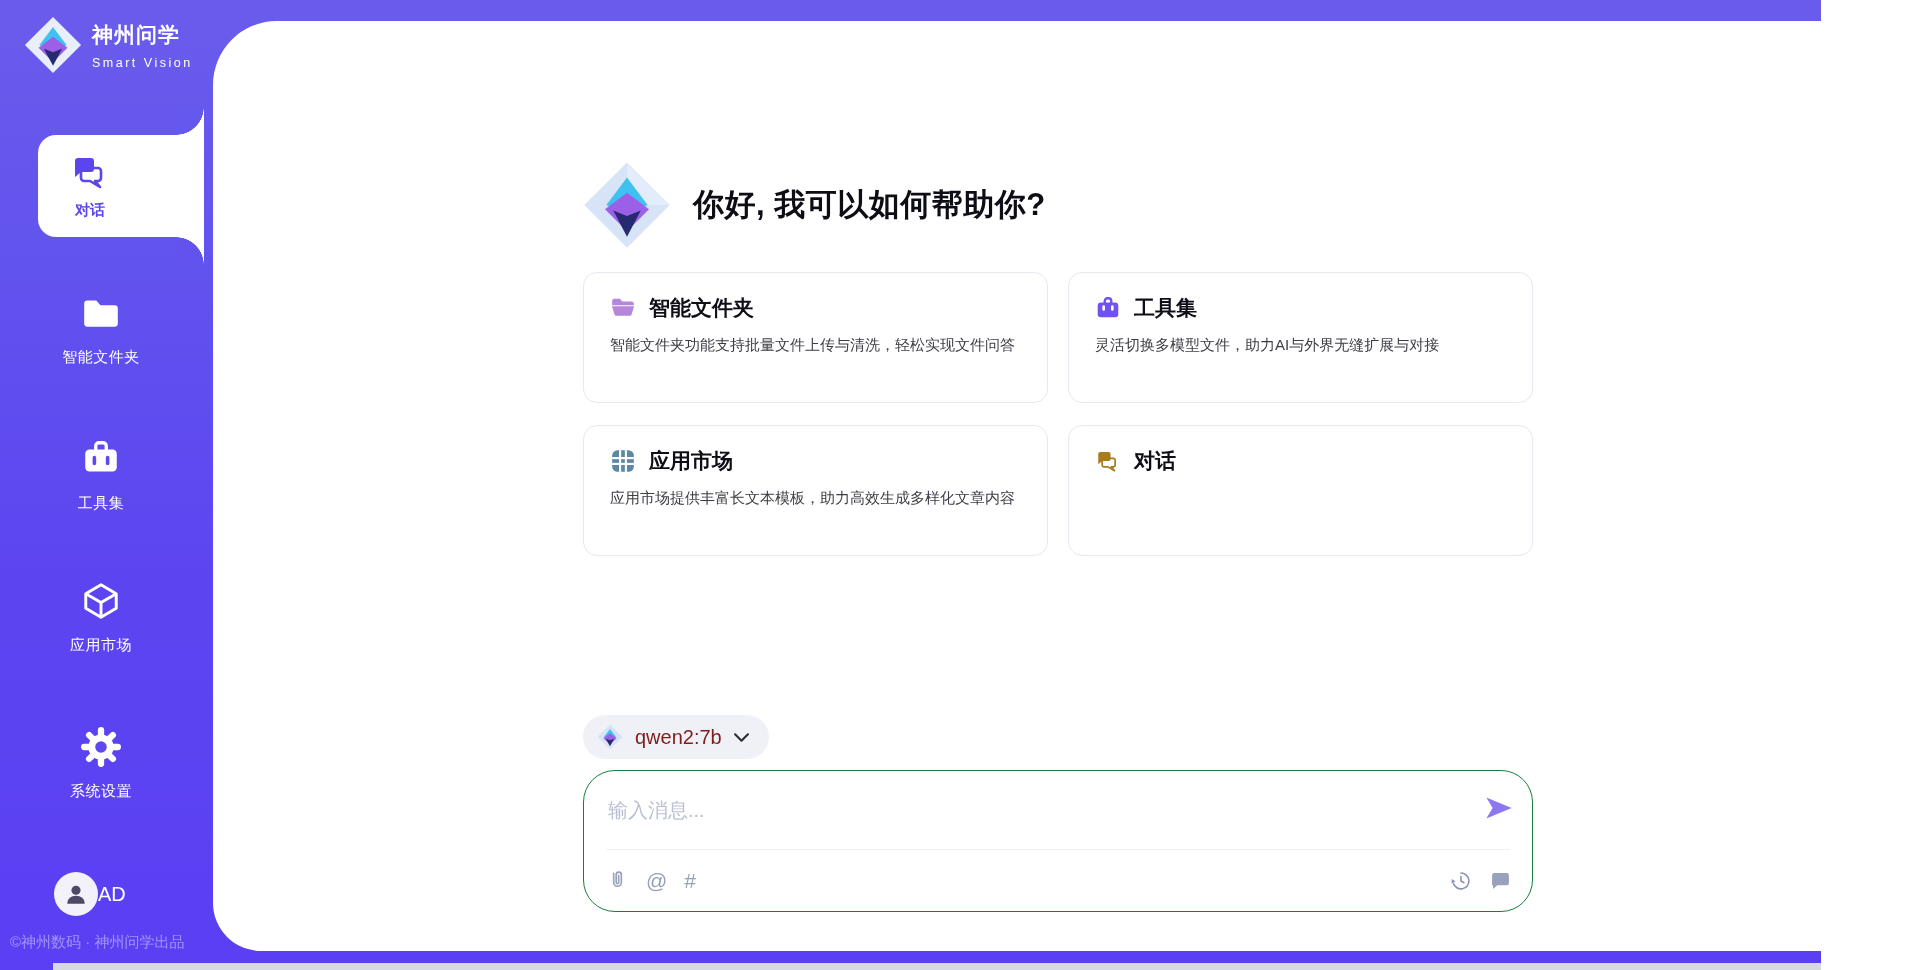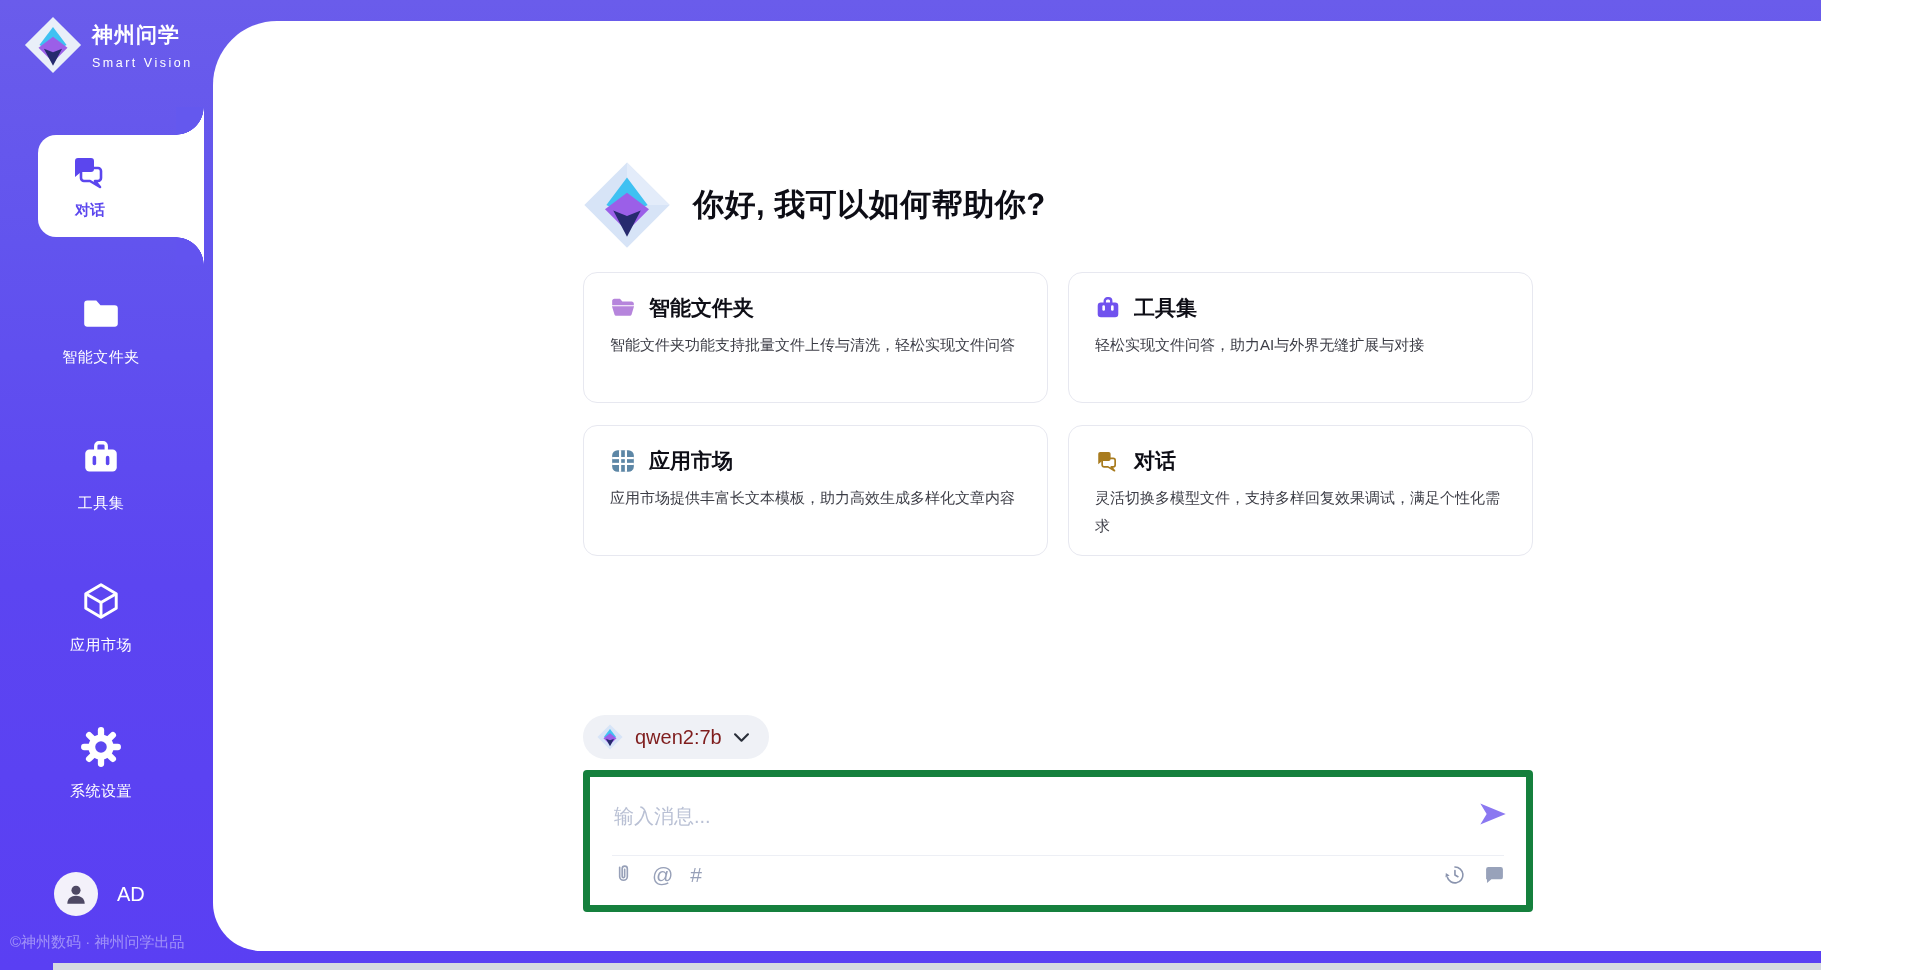--- a/index.html
+++ b/index.html
@@ -28,21 +28,21 @@
              background:radial-gradient(circle at 0 0,#6458ee 27.5px,#fff 28px); }
   .nav-tab::after  { content:""; position:absolute; right:0; bottom:-28px; width:28px; height:28px;
              background:radial-gradient(circle at 0 100%,#6253ef 27.5px,#fff 28px); }
   .nav-tab .nico { width:40px; height:40px; color:#5b46ee; margin-left:-62px; }
   .nav-tab .nlabel { color:#5b46ee; font-size:15px; font-weight:600; margin-left:-62px; }
 
   .nav-item { position:absolute; left:0; width:202px; text-align:center; color:#fff; cursor:pointer; }
   .nav-item .nico { width:42px; height:42px; display:inline-block; color:#fff; }
   .nav-item .nlabel { display:block; font-size:15px; margin-top:10px; letter-spacing:0.5px; }
 
-  .user-row { position:absolute; top:872px; left:54px; display:flex; align-items:center; gap:19px; cursor:pointer; }
+  .user-row { position:absolute; top:872px; left:54px; display:flex; align-items:center; cursor:pointer; }
   .avatar { width:44px; height:44px; border-radius:50%; background:#f3f1fa; display:flex; align-items:center; justify-content:center; }
   .avatar svg { width:26px; height:26px; }
   .user-initials { color:#fff; font-size:20px; }
 
   .side-footer { position:absolute; left:10px; bottom:18px; width:220px; color:rgba(255,255,255,0.42); font-size:15px; }
 
   
   .content { position:absolute; left:370px; top:0; width:950px; height:100%; }
 
   .greeting { position:absolute; top:140px; left:0; display:flex; align-items:center; gap:22px; }
@@ -58,21 +58,21 @@
   .ctitle { font-size:21px; font-weight:700; color:#0e0e16; }
   .cdesc { margin-top:9px; font-size:15px; line-height:28px; color:#3c3d46; }
 
   .pill { position:absolute; top:694px; left:0; height:44px; padding:0 20px 0 14px;
           background:#eff1f6; border-radius:22px; display:inline-flex; align-items:center; gap:12px; cursor:pointer; }
   .pill svg.logo { width:26px; height:26px; }
   .pill-text { font-size:20px; color:#7f1d1d; }
   .pill .chev { width:15px; height:9px; }
 
   .composer { position:absolute; top:749px; left:0; width:950px; height:142px;
-              background:#fff; border:7px solid #15803d; border-radius:4px; }
+              background:#fff; border:1px solid #15803d; border-radius:32px; }
   .msg-input { position:absolute; top:16px; left:24px; width:840px; height:46px; border:none; outline:none;
                font-size:20px; color:#333; font-family:"Liberation Sans","DejaVu Sans",sans-serif; background:transparent; }
   .msg-input::placeholder { color:#b9c0d4; }
   .send-btn { position:absolute; top:22px; right:18px; width:30px; height:30px; cursor:pointer; }
   .composer-divider { position:absolute; top:78px; left:22px; right:22px; border-top:1px solid #edeff5; }
   .composer-bar { position:absolute; left:22px; right:20px; bottom:0; height:62px;
                   display:flex; align-items:center; justify-content:space-between; }
   .tool-group { display:flex; align-items:center; gap:17px; }
   .tool-btn { color:#97a0b8; cursor:pointer; display:flex; align-items:center; }
   .tool-btn svg { width:23px; height:23px; }
@@ -199,21 +199,21 @@
         <div class="card">
           <div class="card-head">
             <svg viewBox="0 0 24 24">
               <path d="M9 7.5 V5.5 C9 4.1 10.1 3 11.5 3 h1 C13.9 3 15 4.1 15 5.5 V7.5" fill="none" stroke="#7052ee" stroke-width="2.2" stroke-linecap="round"></path>
               <rect x="2.5" y="7" width="19" height="13.5" rx="3" fill="#7052ee"></rect>
               <rect x="6.8" y="9.5" width="2.4" height="5" rx="1.2" fill="#fff"></rect>
               <rect x="14.8" y="9.5" width="2.4" height="5" rx="1.2" fill="#fff"></rect>
             </svg>
             <span class="ctitle">工具集</span>
           </div>
-          <p class="cdesc">轻松实现文件问答，助力AI与外界无缝扩展与对接</p>
+          <p class="cdesc">灵活切换多模型文件，助力AI与外界无缝扩展与对接</p>
         </div>
 
         <div class="card">
           <div class="card-head">
             <svg viewBox="0 0 24 24">
               <rect x="2" y="2" width="20" height="20" rx="5" fill="#5d87a6"></rect>
               <g fill="#fff">
                 <rect x="8.3" y="2" width="2" height="20"></rect>
                 <rect x="13.7" y="2" width="2" height="20"></rect>
                 <rect x="2" y="8.3" width="20" height="2"></rect>
@@ -226,21 +226,20 @@
         </div>
 
         <div class="card">
           <div class="card-head">
             <svg viewBox="0 0 40 40" style="color:#a87b1e">
               <path d="M14 16 h14 a3 3 0 0 1 3 3 v7 a3 3 0 0 1 -3 3 h-3 l5 6 -10 -6 h-6 a3 3 0 0 1 -3 -3 v-7 a3 3 0 0 1 3 -3 z" fill="none" stroke="currentColor" stroke-width="2.6" stroke-linejoin="round"></path>
               <path d="M5 9 a3 3 0 0 1 3 -3 h13 a3 3 0 0 1 3 3 v8 a3 3 0 0 1 -3 3 h-10 l-6 5 z" fill="currentColor"></path>
             </svg>
             <span class="ctitle">对话</span>
           </div>
-          <p class="cdesc">灵活切换多模型文件，支持多样回复效果调试，满足个性化需求</p>
         </div>
 
       </div>
 
       <div class="pill">
         <svg class="logo" viewBox="0 0 64 64">
           <polygon points="32,1 63,32 32,63 1,32" fill="#d7e4f7"></polygon>
           <polygon points="32,12 47,32 32,40 17,32" fill="#3fc1f2"></polygon>
           <polygon points="32,23 48,35 32,51 16,35" fill="#9b5fe8"></polygon>
           <polygon points="32,40 42,36 32,55 22,36" fill="#262a6e"></polygon>

